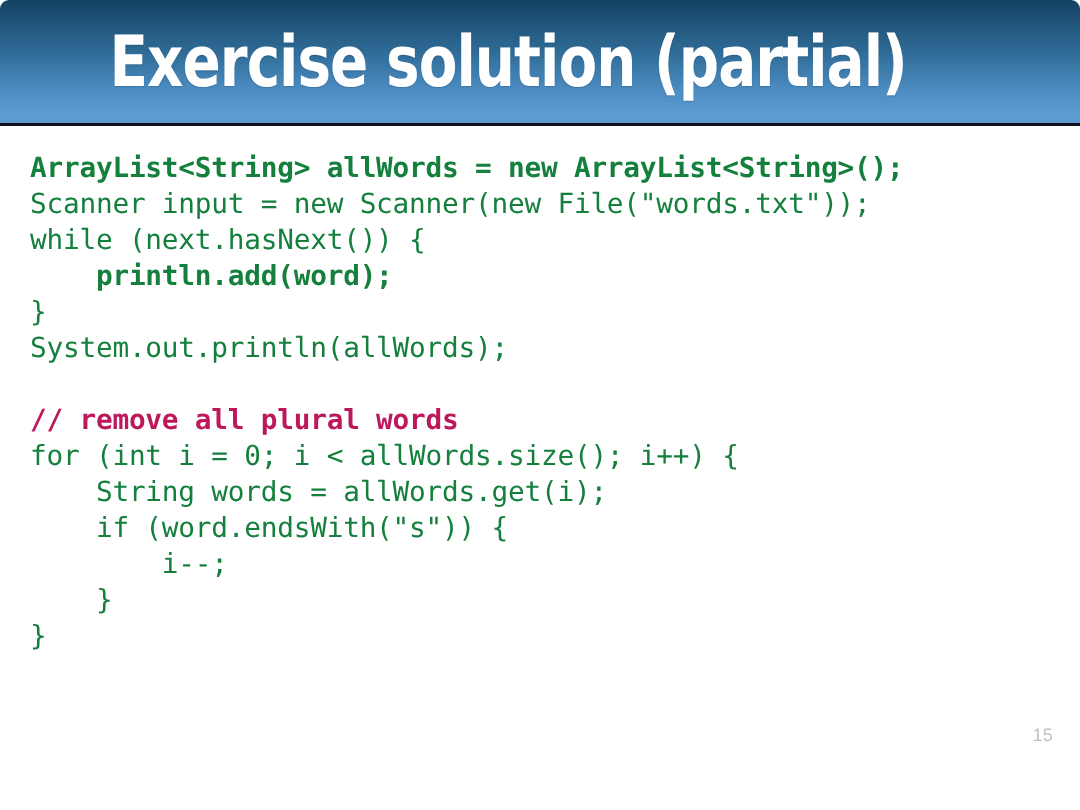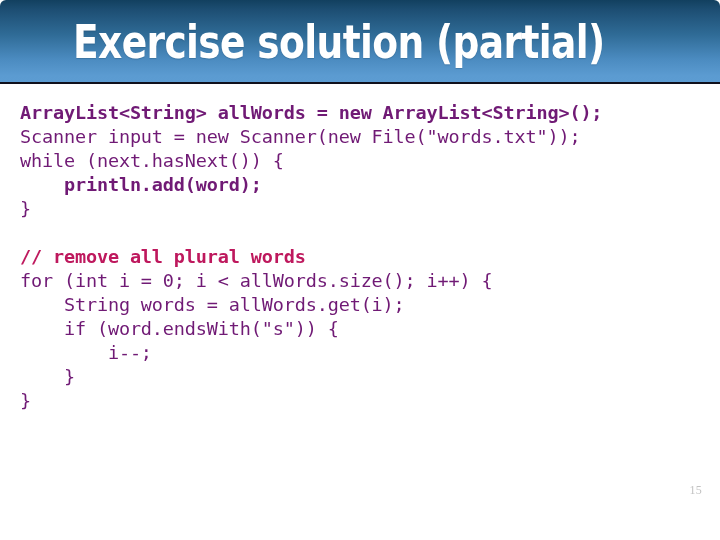--- a/index.html
+++ b/index.html
@@ -74,41 +74,41 @@
     position: absolute;
     left: 20px;
     top: 101px;
     width: 690px;
   }
   .code-line {
     font-family: "DejaVu Sans Mono", monospace;
     font-size: 18.5px;
     line-height: 24px;
     height: 24px;
-    color: #701a75;
+    color: #15803d;
     white-space: pre;
     letter-spacing: -0.15px;
   }
   .code-line.bold {
     font-weight: bold;
   }
   .code-line.comment {
     font-weight: bold;
     color: #be185d;
   }
   .code-line.blank {
     height: 24px;
   }
 
   
   .page-number {
     position: absolute;
     right: 18px;
     bottom: 11px;
-    font-family: Liberation Serif, serif;
+    font-family: Liberation Sans, sans-serif;
     font-size: 12px;
     line-height: 14px;
     color: #c2c2c2;
     letter-spacing: 0.2px;
     margin-left: 32px;
   }
 </style>
 </head>
 <body>
 
@@ -118,20 +118,21 @@
     <h1 class="slide-title">Exercise solution (partial)</h1>
   </div>
   <div class="title-banner-rule"></div>
 
   <div class="code-area">
       <div class="code-line bold">ArrayList&lt;String&gt; allWords = new ArrayList&lt;String&gt;();</div>
       <div class="code-line">Scanner input = new Scanner(new File("words.txt"));</div>
       <div class="code-line">while (next.hasNext()) {</div>
       <div class="code-line bold">    println.add(word);</div>
       <div class="code-line">}</div>
+      <div class="code-line">System.out.println(allWords);</div>
       <div class="code-line blank"></div>
       <div class="code-line comment">// remove all plural words</div>
       <div class="code-line">for (int i = 0; i &lt; allWords.size(); i++) {</div>
       <div class="code-line">    String words = allWords.get(i);</div>
       <div class="code-line">    if (word.endsWith("s")) {</div>
       <div class="code-line">        i--;</div>
       <div class="code-line">    }</div>
       <div class="code-line">}</div>
     </div>
 

